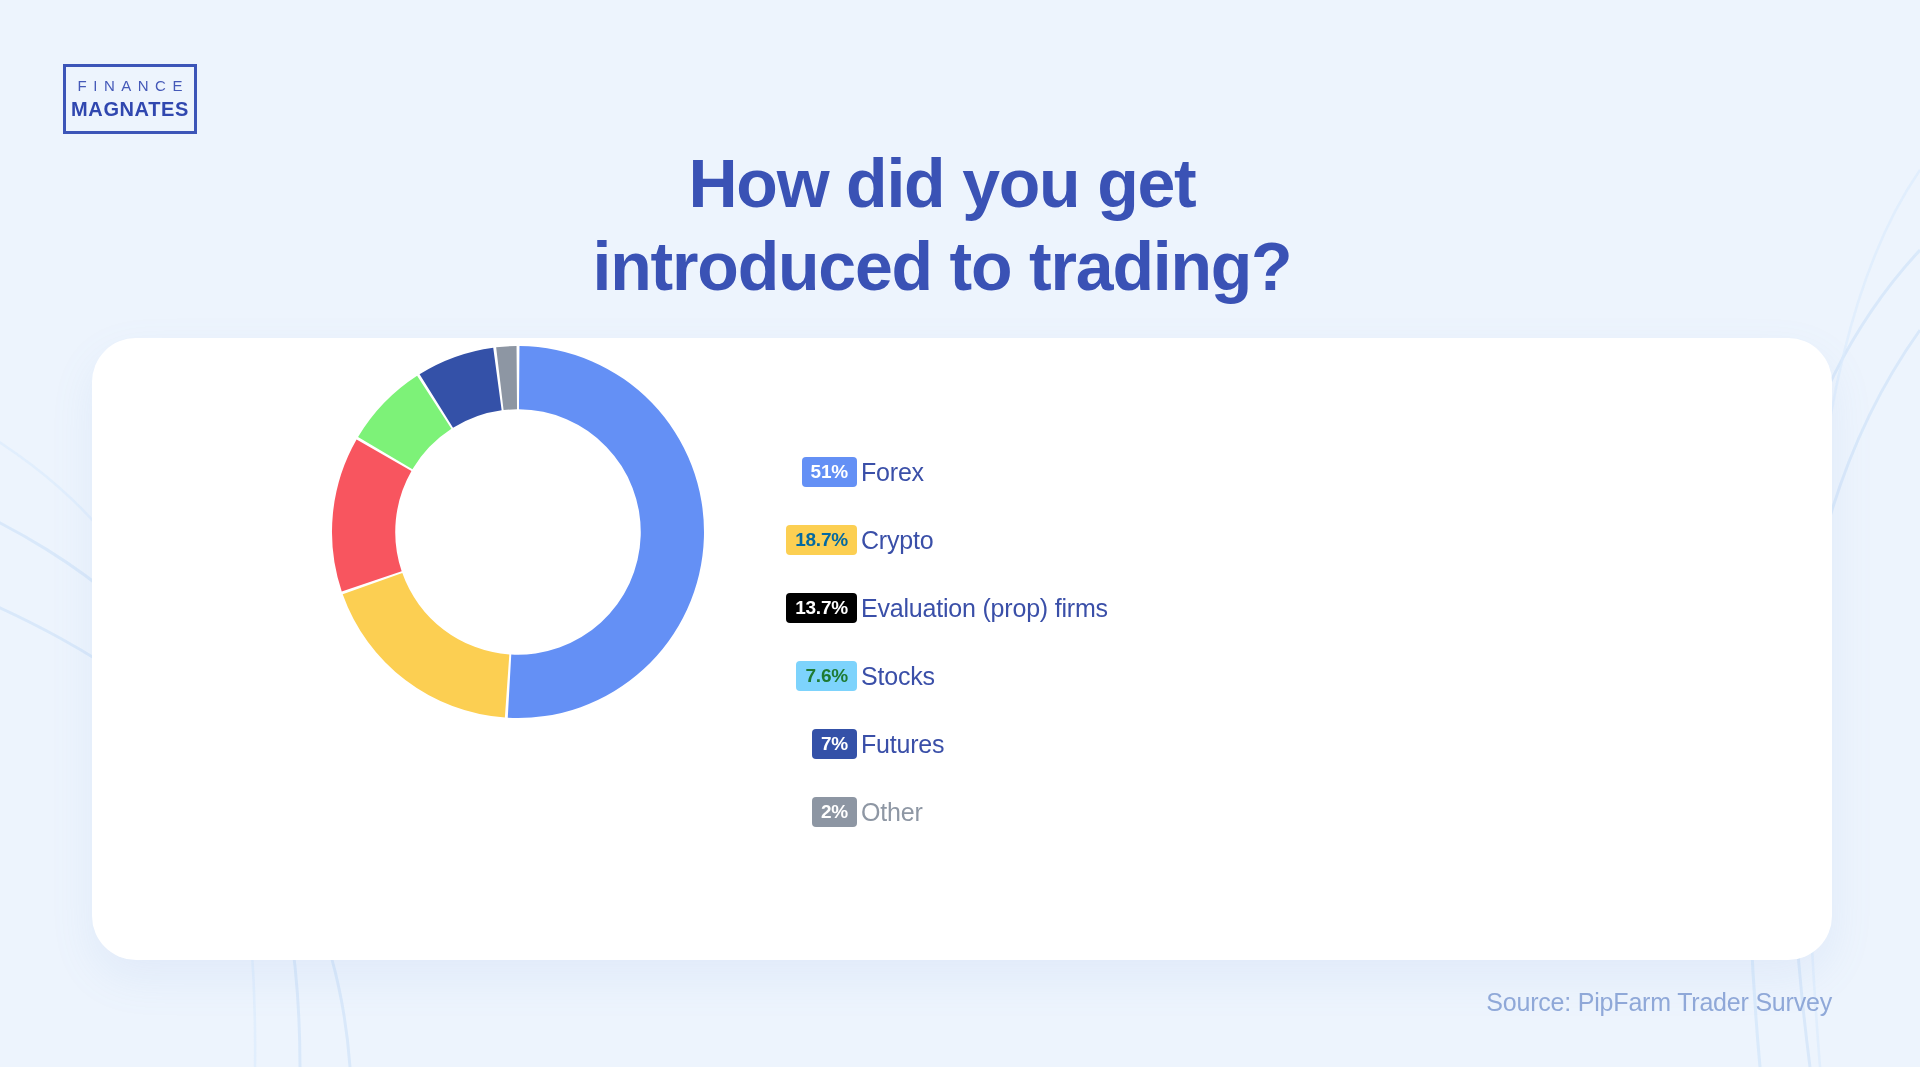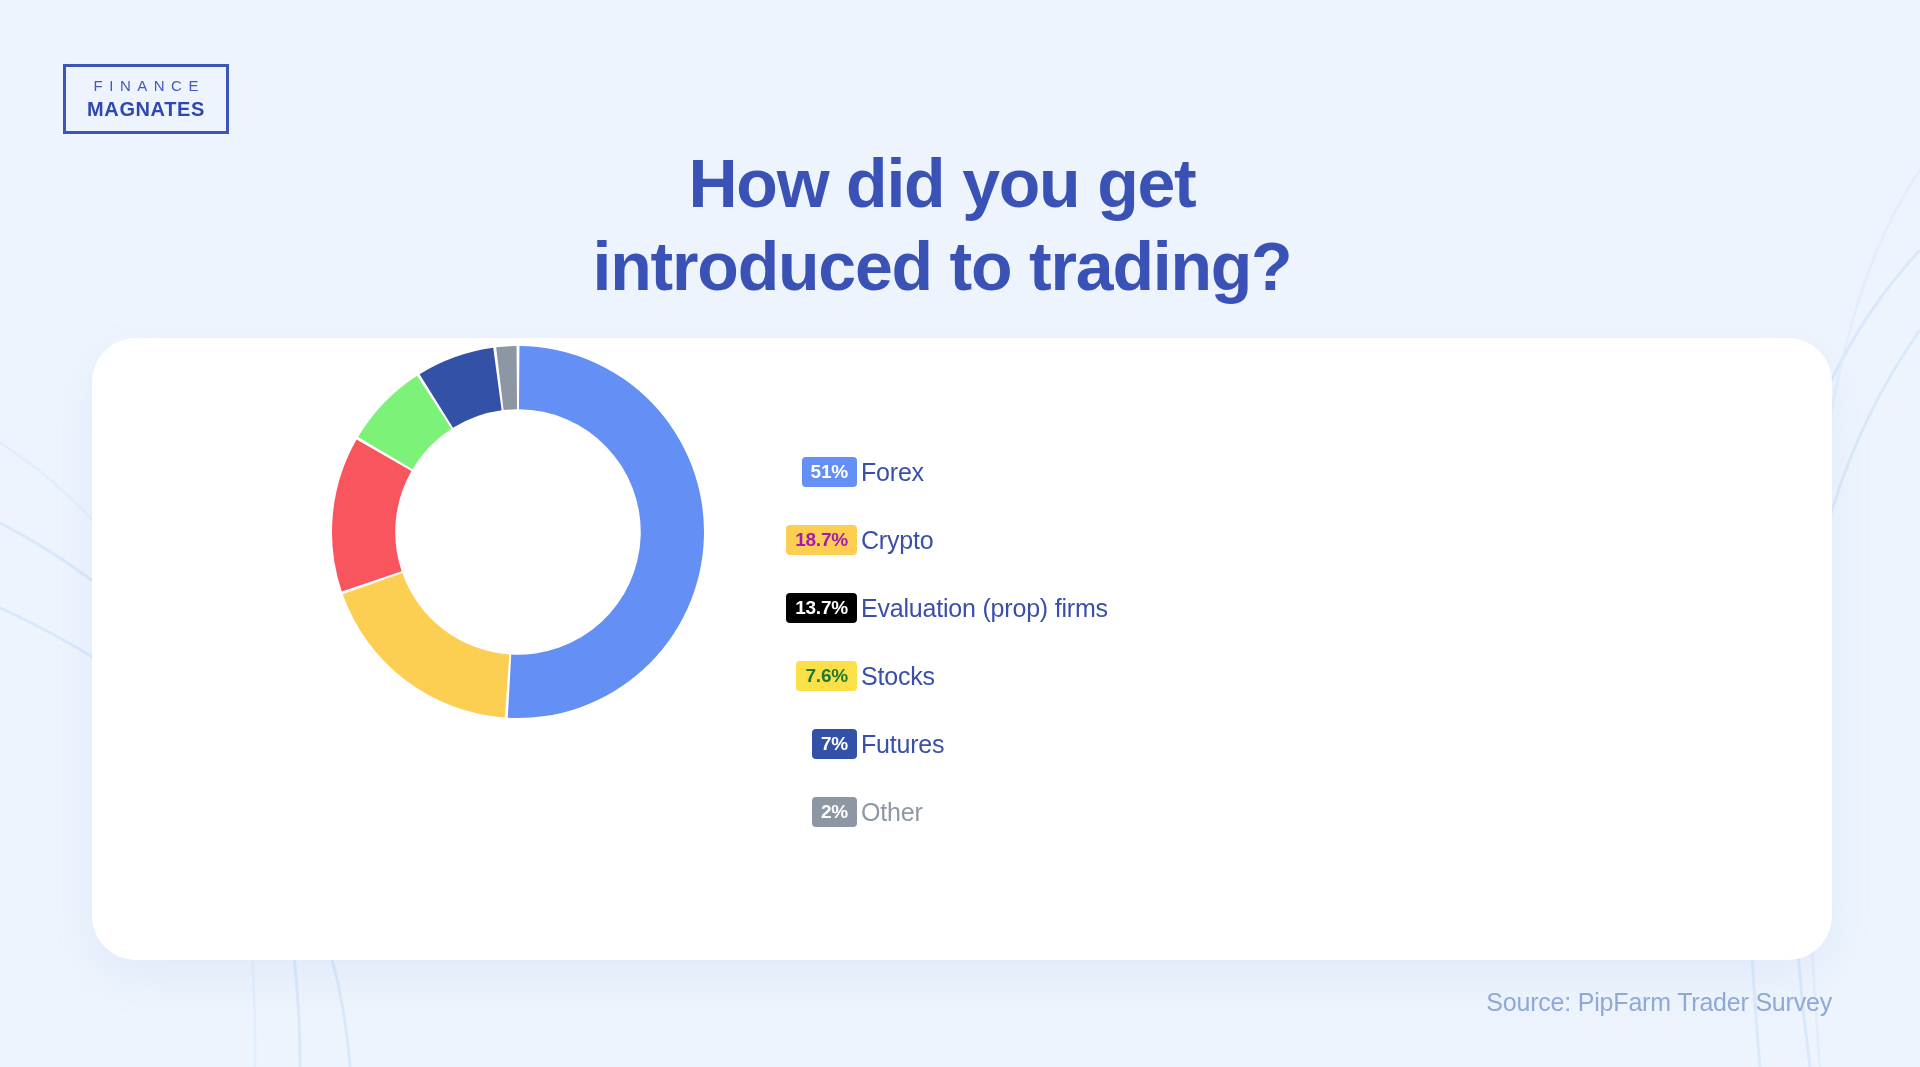--- a/index.html
+++ b/index.html
@@ -5,21 +5,21 @@
   html,body{margin:0;padding:0;}
   body{
     width:1920px;height:1067px;overflow:hidden;position:relative;
     background:#edf4fd;
     font-family:"Liberation Sans", sans-serif;
   }
   #bg-waves{position:absolute;inset:0;width:1920px;height:1067px;}
 
   
   #logo{
-    position:absolute;left:63px;top:64px;width:166px;height:70px;
+    position:absolute;left:63px;top:64px;width:134px;height:70px;
     border:3px solid #3C55B8;box-sizing:border-box;
     display:flex;flex-direction:column;align-items:center;justify-content:center;
     background:transparent;
   }
   #logo .l1{
     font-size:15px;letter-spacing:6.5px;color:#4559B8;font-weight:400;
     text-indent:6.5px;line-height:1.15;
   }
   #logo .l2{
     font-size:20px;letter-spacing:0.6px;color:#3047AF;font-weight:700;
@@ -112,33 +112,33 @@
 
 <div id="legend">
     <div class="legend-row">
       <div class="badge-holder">
         <span class="pct-badge" style="background: rgb(100, 144, 245); color: rgb(255, 255, 255);">51%</span>
       </div>
       <span class="legend-label" style="color: rgb(58, 79, 168);">Forex</span>
     </div>
     <div class="legend-row">
       <div class="badge-holder">
-        <span class="pct-badge" style="background: rgb(252, 207, 82); color: #a21caf;">18.7%</span>
+        <span class="pct-badge" style="background: rgb(252, 207, 82); color: #0369a1;">18.7%</span>
       </div>
       <span class="legend-label" style="color: rgb(58, 79, 168);">Crypto</span>
     </div>
     <div class="legend-row">
       <div class="badge-holder">
         <span class="pct-badge" style="background: #000000; color: rgb(255, 255, 255);">13.7%</span>
       </div>
       <span class="legend-label" style="color: rgb(58, 79, 168);">Evaluation (prop) firms</span>
     </div>
     <div class="legend-row">
       <div class="badge-holder">
-        <span class="pct-badge" style="background: #fde047; color: rgb(30, 122, 51);">7.6%</span>
+        <span class="pct-badge" style="background: #7dd3fc; color: rgb(30, 122, 51);">7.6%</span>
       </div>
       <span class="legend-label" style="color: rgb(58, 79, 168);">Stocks</span>
     </div>
     <div class="legend-row">
       <div class="badge-holder">
         <span class="pct-badge" style="background: rgb(52, 81, 168); color: rgb(255, 255, 255);">7%</span>
       </div>
       <span class="legend-label" style="color: rgb(58, 79, 168);">Futures</span>
     </div>
     <div class="legend-row">

